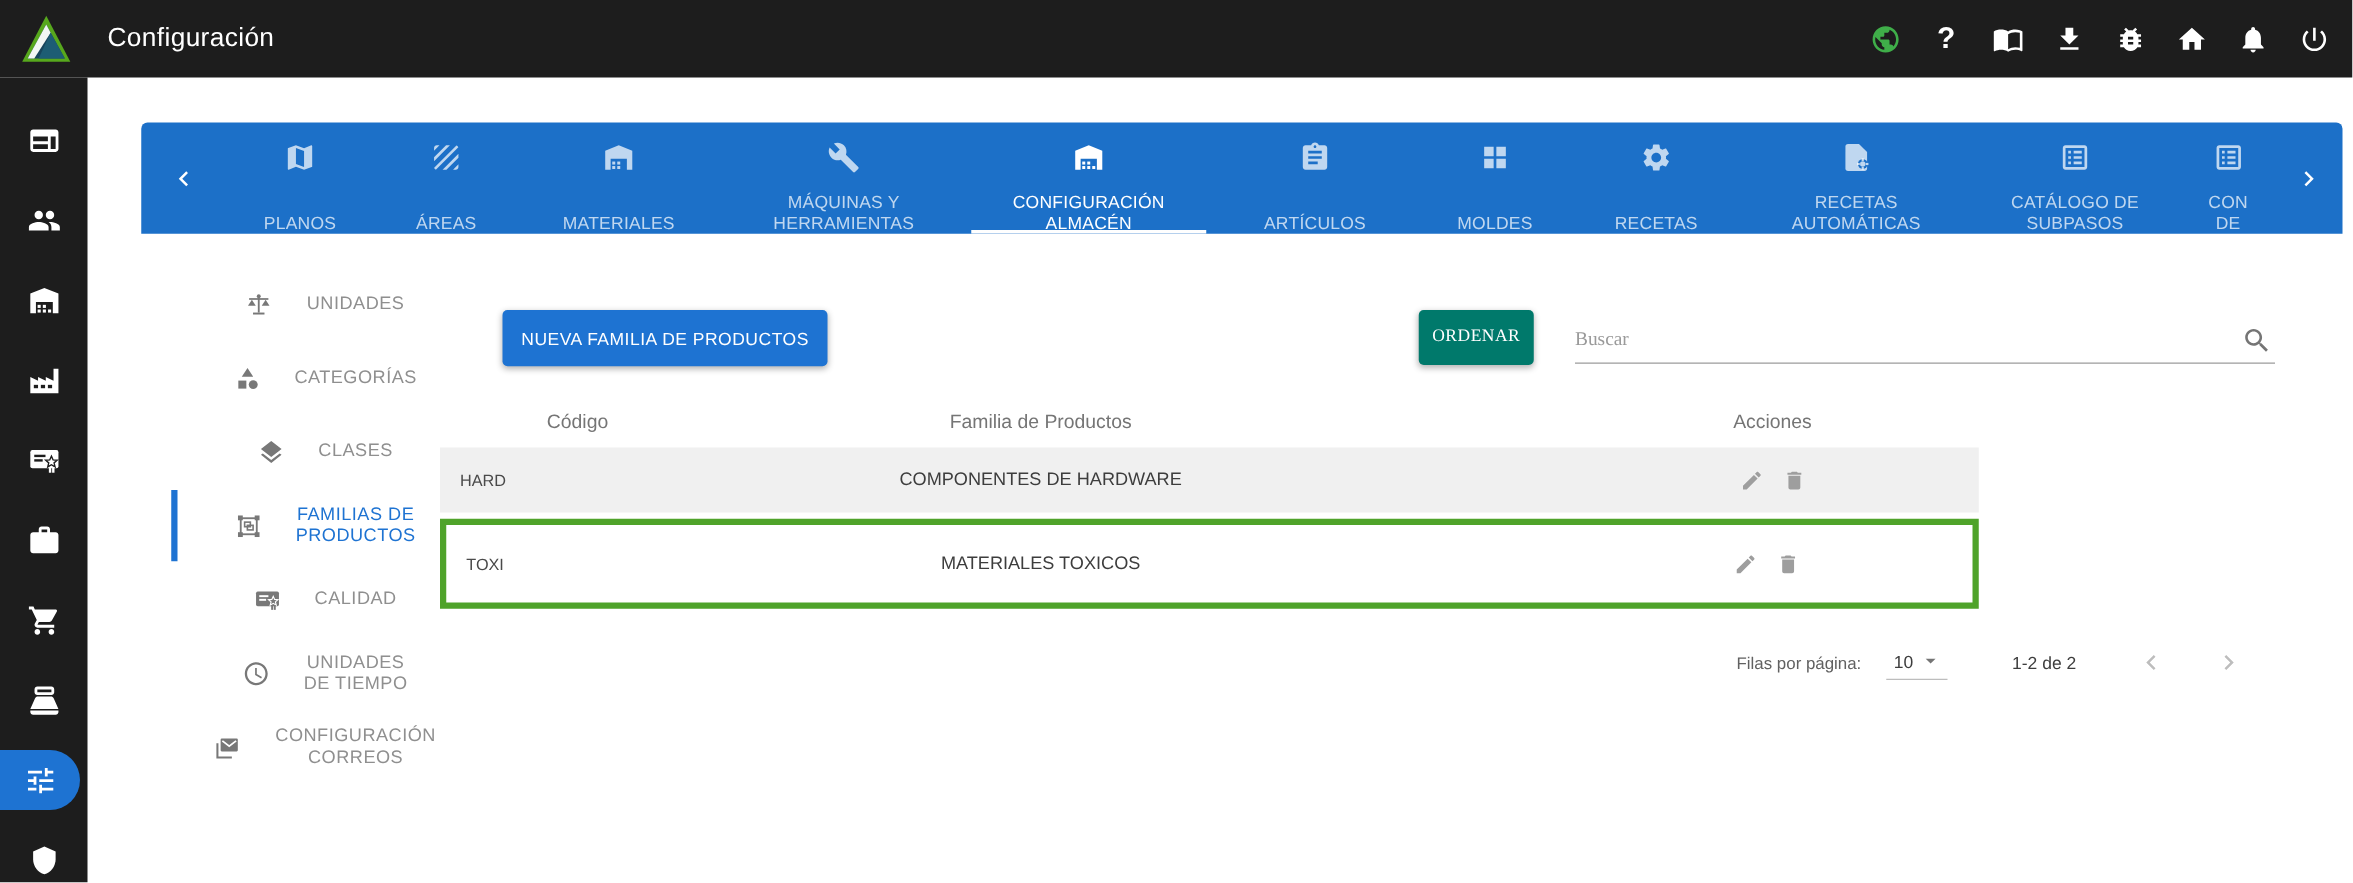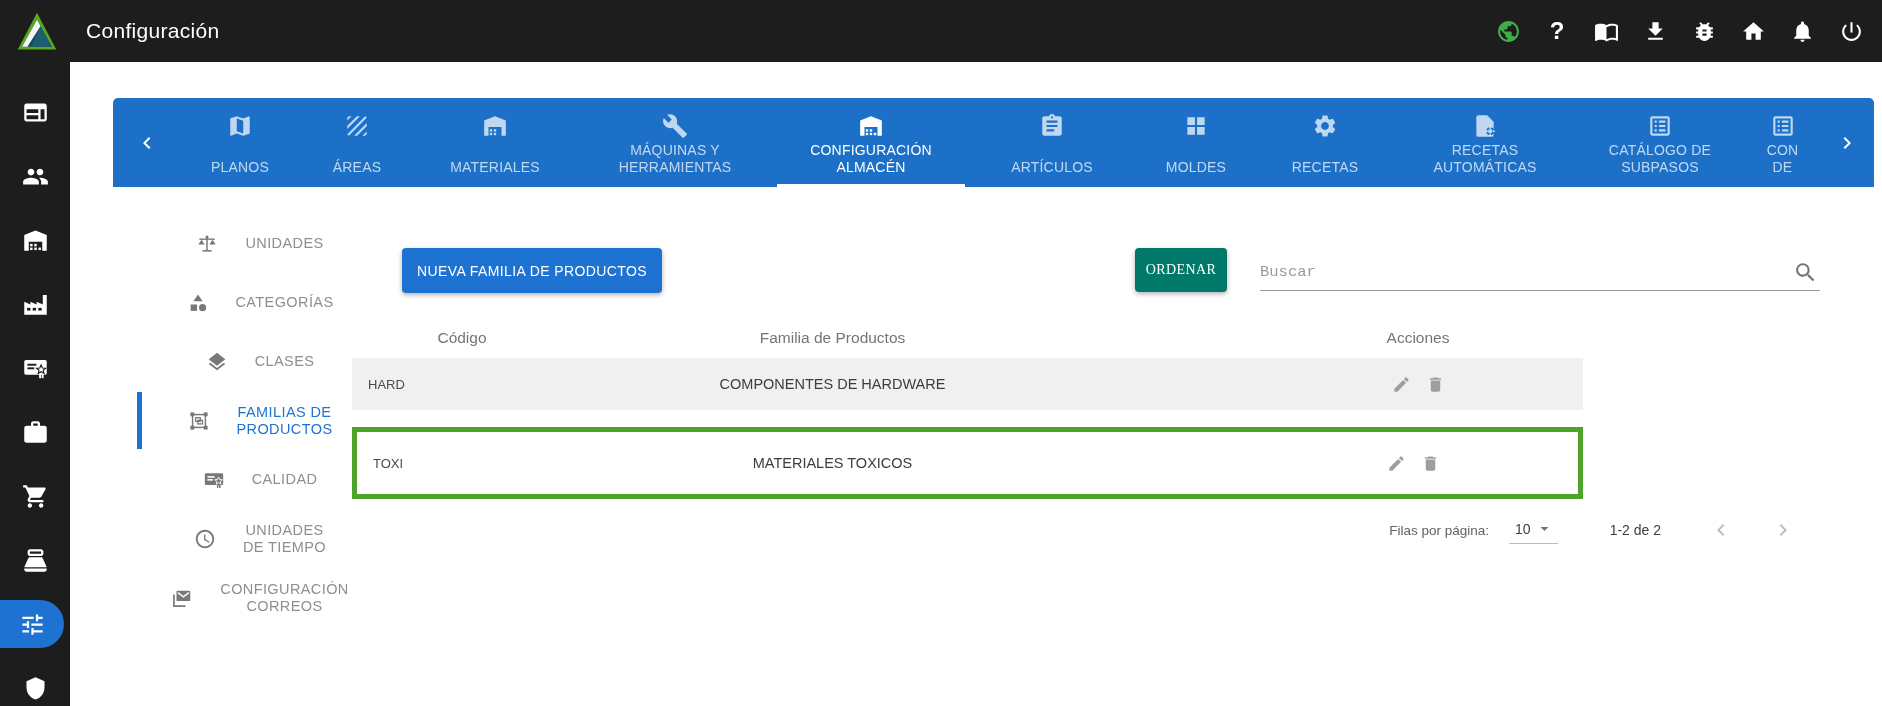--- a/index.html
+++ b/index.html
@@ -22,51 +22,51 @@
 .side-item.active{background:#1e73d2;width:64px;height:48px;margin:8px 0;border-radius:0 24px 24px 0}
 
 .tabbar{position:absolute;left:113px;top:98px;width:1761px;height:89px;background:#1c70c8;border-radius:5px 5px 0 0;display:flex;overflow:hidden;color:#fff}
 .tab-scroll{flex:0 0 auto;display:flex;align-items:center;justify-content:center;cursor:pointer;color:#fff}
 .tab-scroll.left{width:68px}
 .tab-scroll.right{width:54px;margin-left:auto}
 .tab-scroll svg{width:24px;height:24px;fill:currentColor}
 .tab{flex:0 0 auto;display:flex;flex-direction:column;align-items:center;padding-top:11px;color:rgba(255,255,255,.72);cursor:pointer;position:relative}
 .tab .ticon{height:34px;display:flex;align-items:center}
 .tab .ticon svg{width:26px;height:26px;fill:currentColor}
-.tab .tlabel{flex:1;display:flex;align-items:flex-end;justify-content:center;text-align:center;font-size:14px;line-height:17px;padding-bottom:11px;letter-spacing:.2px;white-space:pre-line}
+.tab .tlabel{flex:1;display:flex;align-items:flex-end;justify-content:center;text-align:center;font-size:14px;line-height:17px;letter-spacing:.2px;white-space:pre-line}
 .tab.active{color:#fff;font-weight:500}
 .tab.active::after{content:"";position:absolute;left:2px;right:2px;bottom:0;height:3px;background:#fff}
 .t0{width:118px}.t1{width:116px}.t2{width:160px}.t3{width:200px}.t4{width:192px}.t5{width:170px}
 .t6{width:118px}.t7{width:140px}.t8{width:180px}.t9{width:170px}.t10{width:75px;overflow:hidden}
 
 .subnav{position:absolute;left:120px;top:214px;width:280px;display:flex;flex-direction:column}
 .sn-item{height:59px;display:flex;align-items:center;justify-content:center;gap:27px;color:#8f8f8f;font-size:14.5px;letter-spacing:.4px;cursor:pointer;position:relative}
 .sn-item svg{width:22px;height:22px;fill:#787878;flex:0 0 auto}
 .sn-label{white-space:pre-line;text-align:center;line-height:17px}
 .sn-item.active{color:#1e73d2;font-weight:500}
 .sn-item.active::before{content:"";position:absolute;left:17px;top:1px;bottom:1px;width:5px;background:#1e73d2}
 
 .btn-new{position:absolute;left:402px;top:248px;height:45px;padding:0 15px;background:#1e73d2;color:#fff;font-size:14px;letter-spacing:.4px;border:none;border-radius:4px;display:flex;align-items:center;box-shadow:0 2px 5px rgba(0,0,0,.3);cursor:pointer;font-family:inherit;font-weight:500}
 .btn-order{position:absolute;left:1135px;top:248px;height:44px;width:92px;background:#00796b;color:#fff;font-size:14px;letter-spacing:.4px;border:none;border-radius:4px;display:flex;align-items:center;justify-content:center;box-shadow:0 2px 5px rgba(0,0,0,.3);cursor:pointer;font-family:Liberation Serif, serif;font-weight:500}
 .search{position:absolute;left:1260px;top:254px;width:560px;height:37px;border-bottom:1px solid #9c9c9c}
-.search input{width:520px;height:100%;border:none;outline:none;font-size:15.5px;color:#444;font-family:Liberation Mono, monospace;background:transparent}
+.search input{width:520px;height:100%;border:none;outline:none;font-size:15.5px;color:#444;font-family:Liberation Serif, serif;background:transparent}
 .search input::placeholder{color:#9a9a9a}
 .search .sico{position:absolute;right:2px;top:6px;width:25px;height:25px;color:#757575;cursor:pointer}
 .search .sico svg{width:25px;height:25px;fill:currentColor}
 
 .table{position:absolute;left:352px;top:318px;width:1231px}
 .thead{display:flex;height:40px;align-items:center;color:#757575;font-size:15.5px}
 .c1{flex:0 0 220px;padding-left:16px;text-align:left}
 .c2{flex:1;text-align:center;padding-right:160px}
 .c3{flex:0 0 330px;display:flex;justify-content:center}
 .thead .c1{text-align:center;padding-left:0}
 .trow{display:flex;align-items:center;height:52px;font-size:14.5px;color:#3d3d3d}
 .trow .c1{font-size:13px;color:#4a4a4a}
 .trow.gray{background:#f0f0f0;}
-.hl{margin-top:17px;border:5px solid #4fa32a;height:72px;display:flex;background:#fff}
+.hl{margin-top:5px;border:5px solid #4fa32a;height:72px;display:flex;background:#fff}
 .hl .trow{flex:1;height:100%}
 .acts{display:flex;gap:15px;color:#9e9e9e}
 .acts span{width:19px;height:19px;cursor:pointer}
 .acts svg{width:19px;height:19px;fill:currentColor}
 
 .pager{position:absolute;top:505px;left:352px;width:1443px;height:50px;display:flex;align-items:center;justify-content:flex-end;color:#616161;font-size:13.5px}
 .rpp-select{display:flex;align-items:center;gap:4px;border-bottom:1px solid #bdbdbd;padding:3px 4px 5px 6px;margin-left:20px;cursor:pointer;color:#3d3d3d;font-size:14px}
 .rpp-select svg{width:19px;height:19px;fill:#757575}
 .range{margin-left:52px;color:#3d3d3d;font-size:14px}
 .pnav{margin-left:48px;display:flex;gap:38px;color:#bdbdbd}

